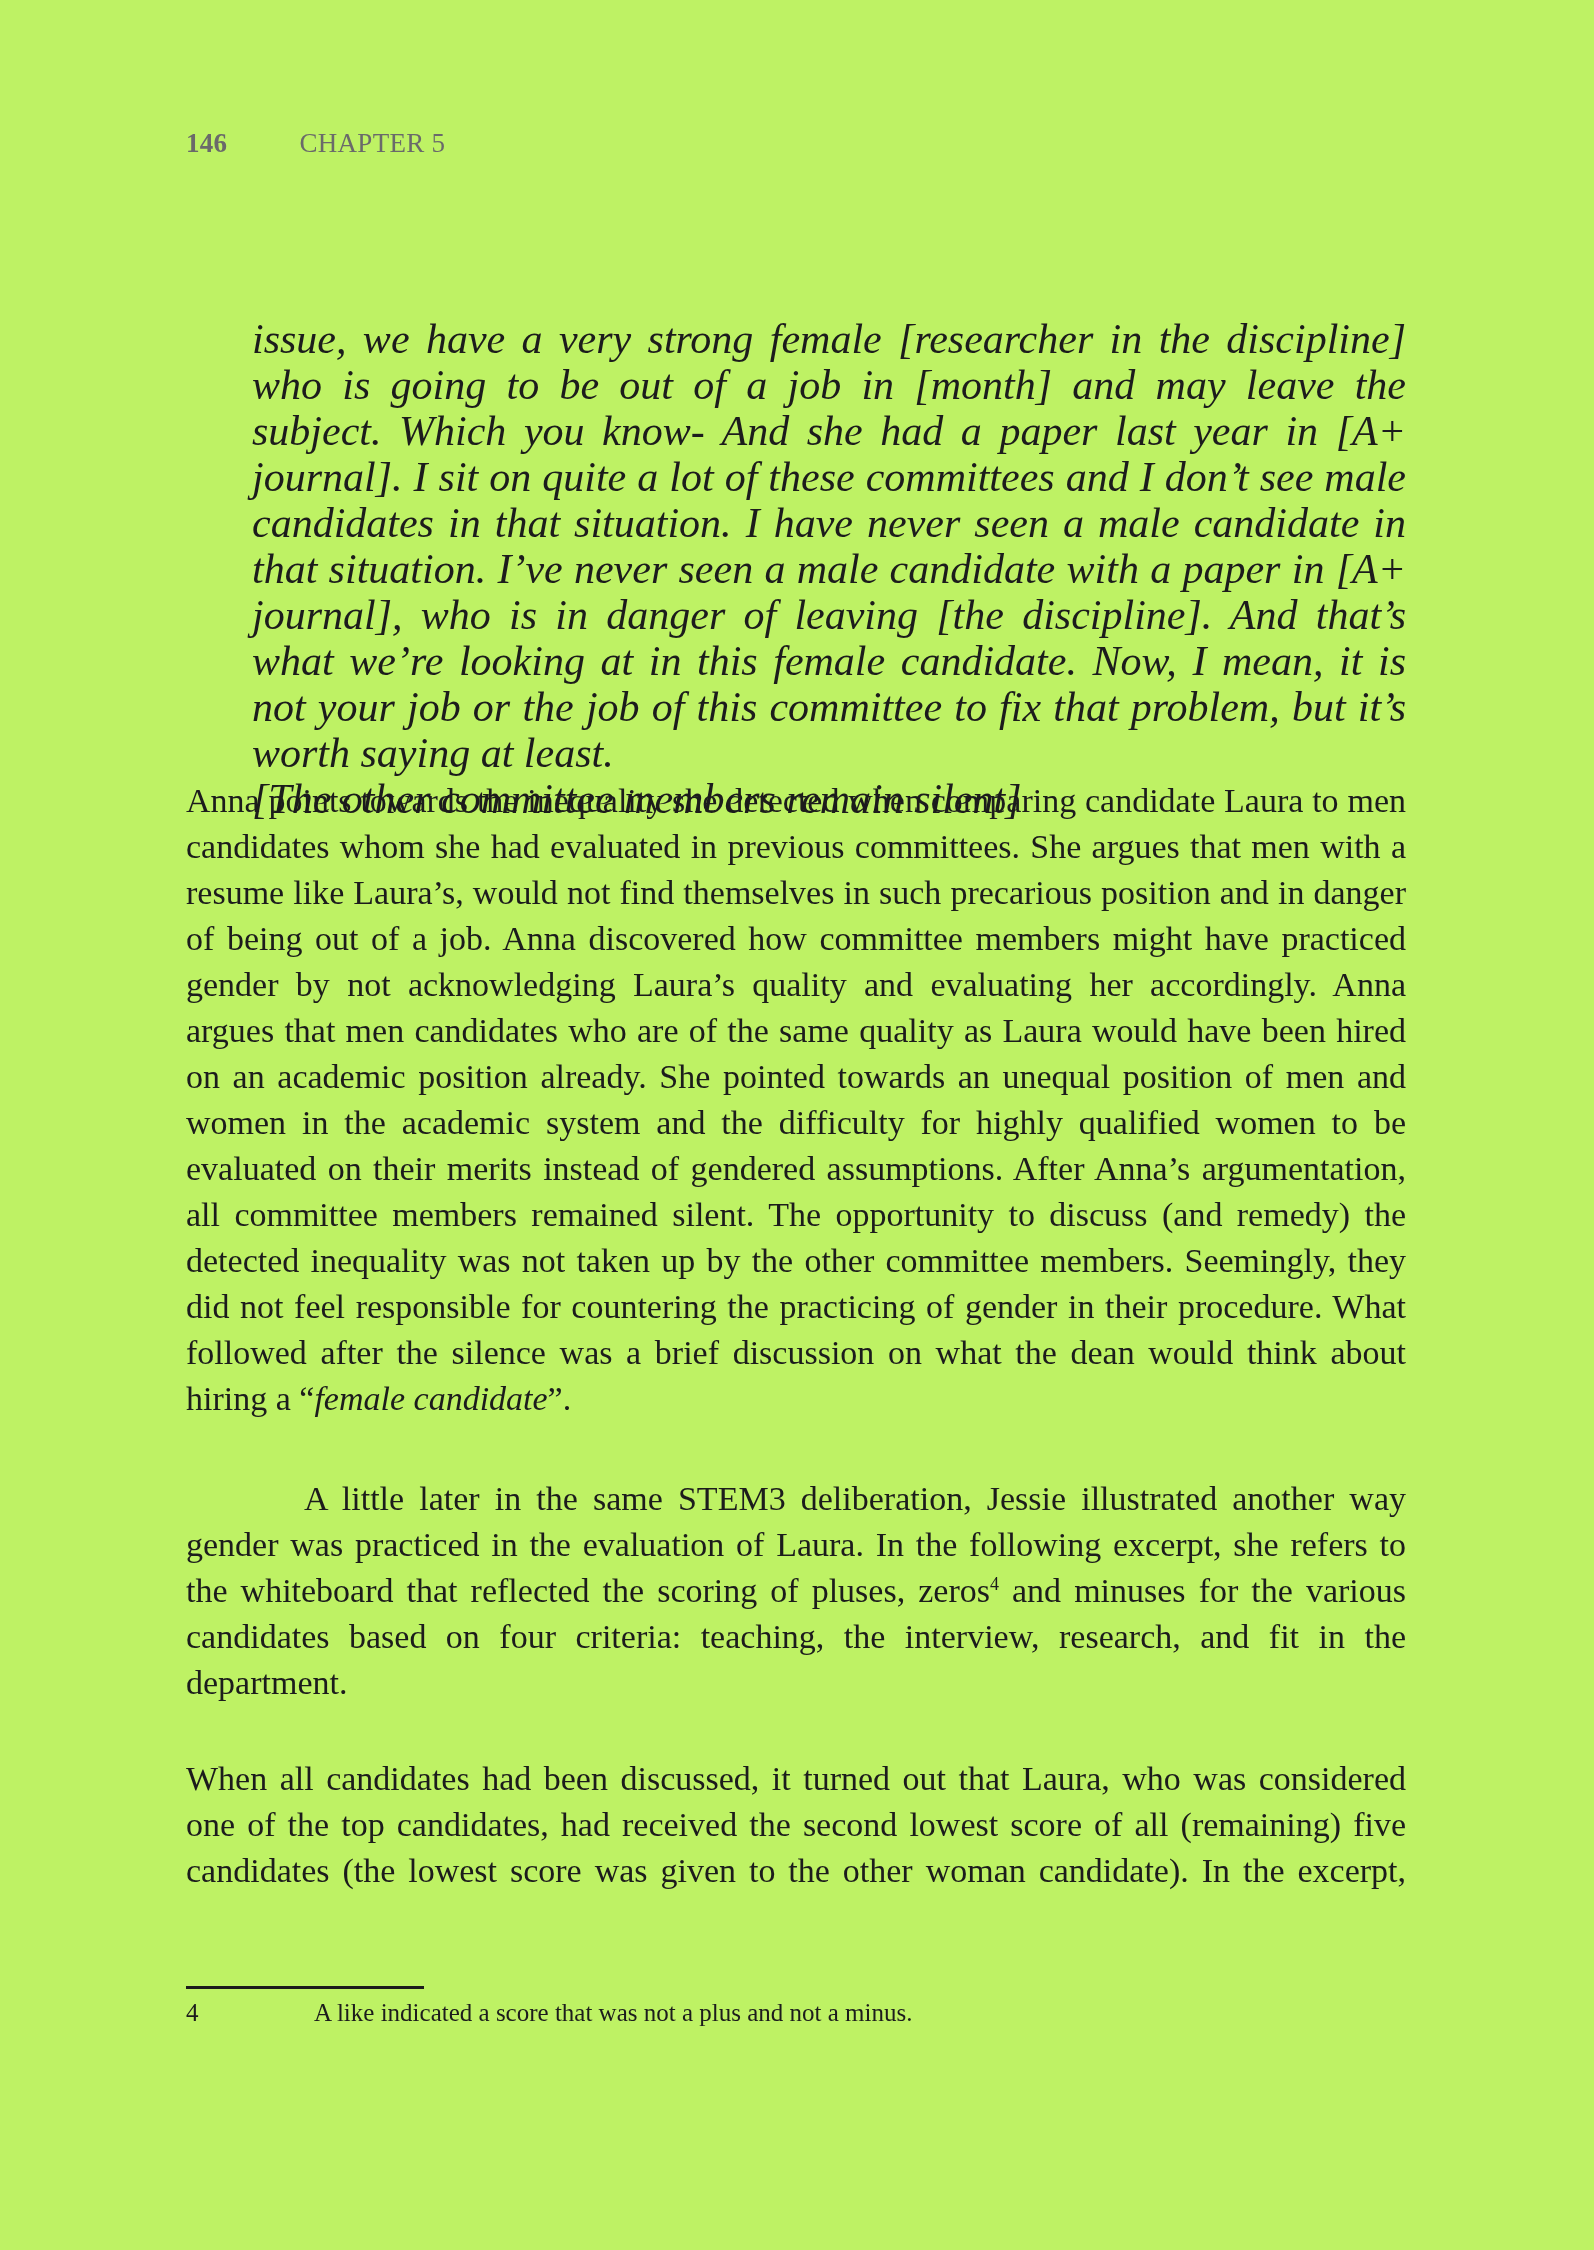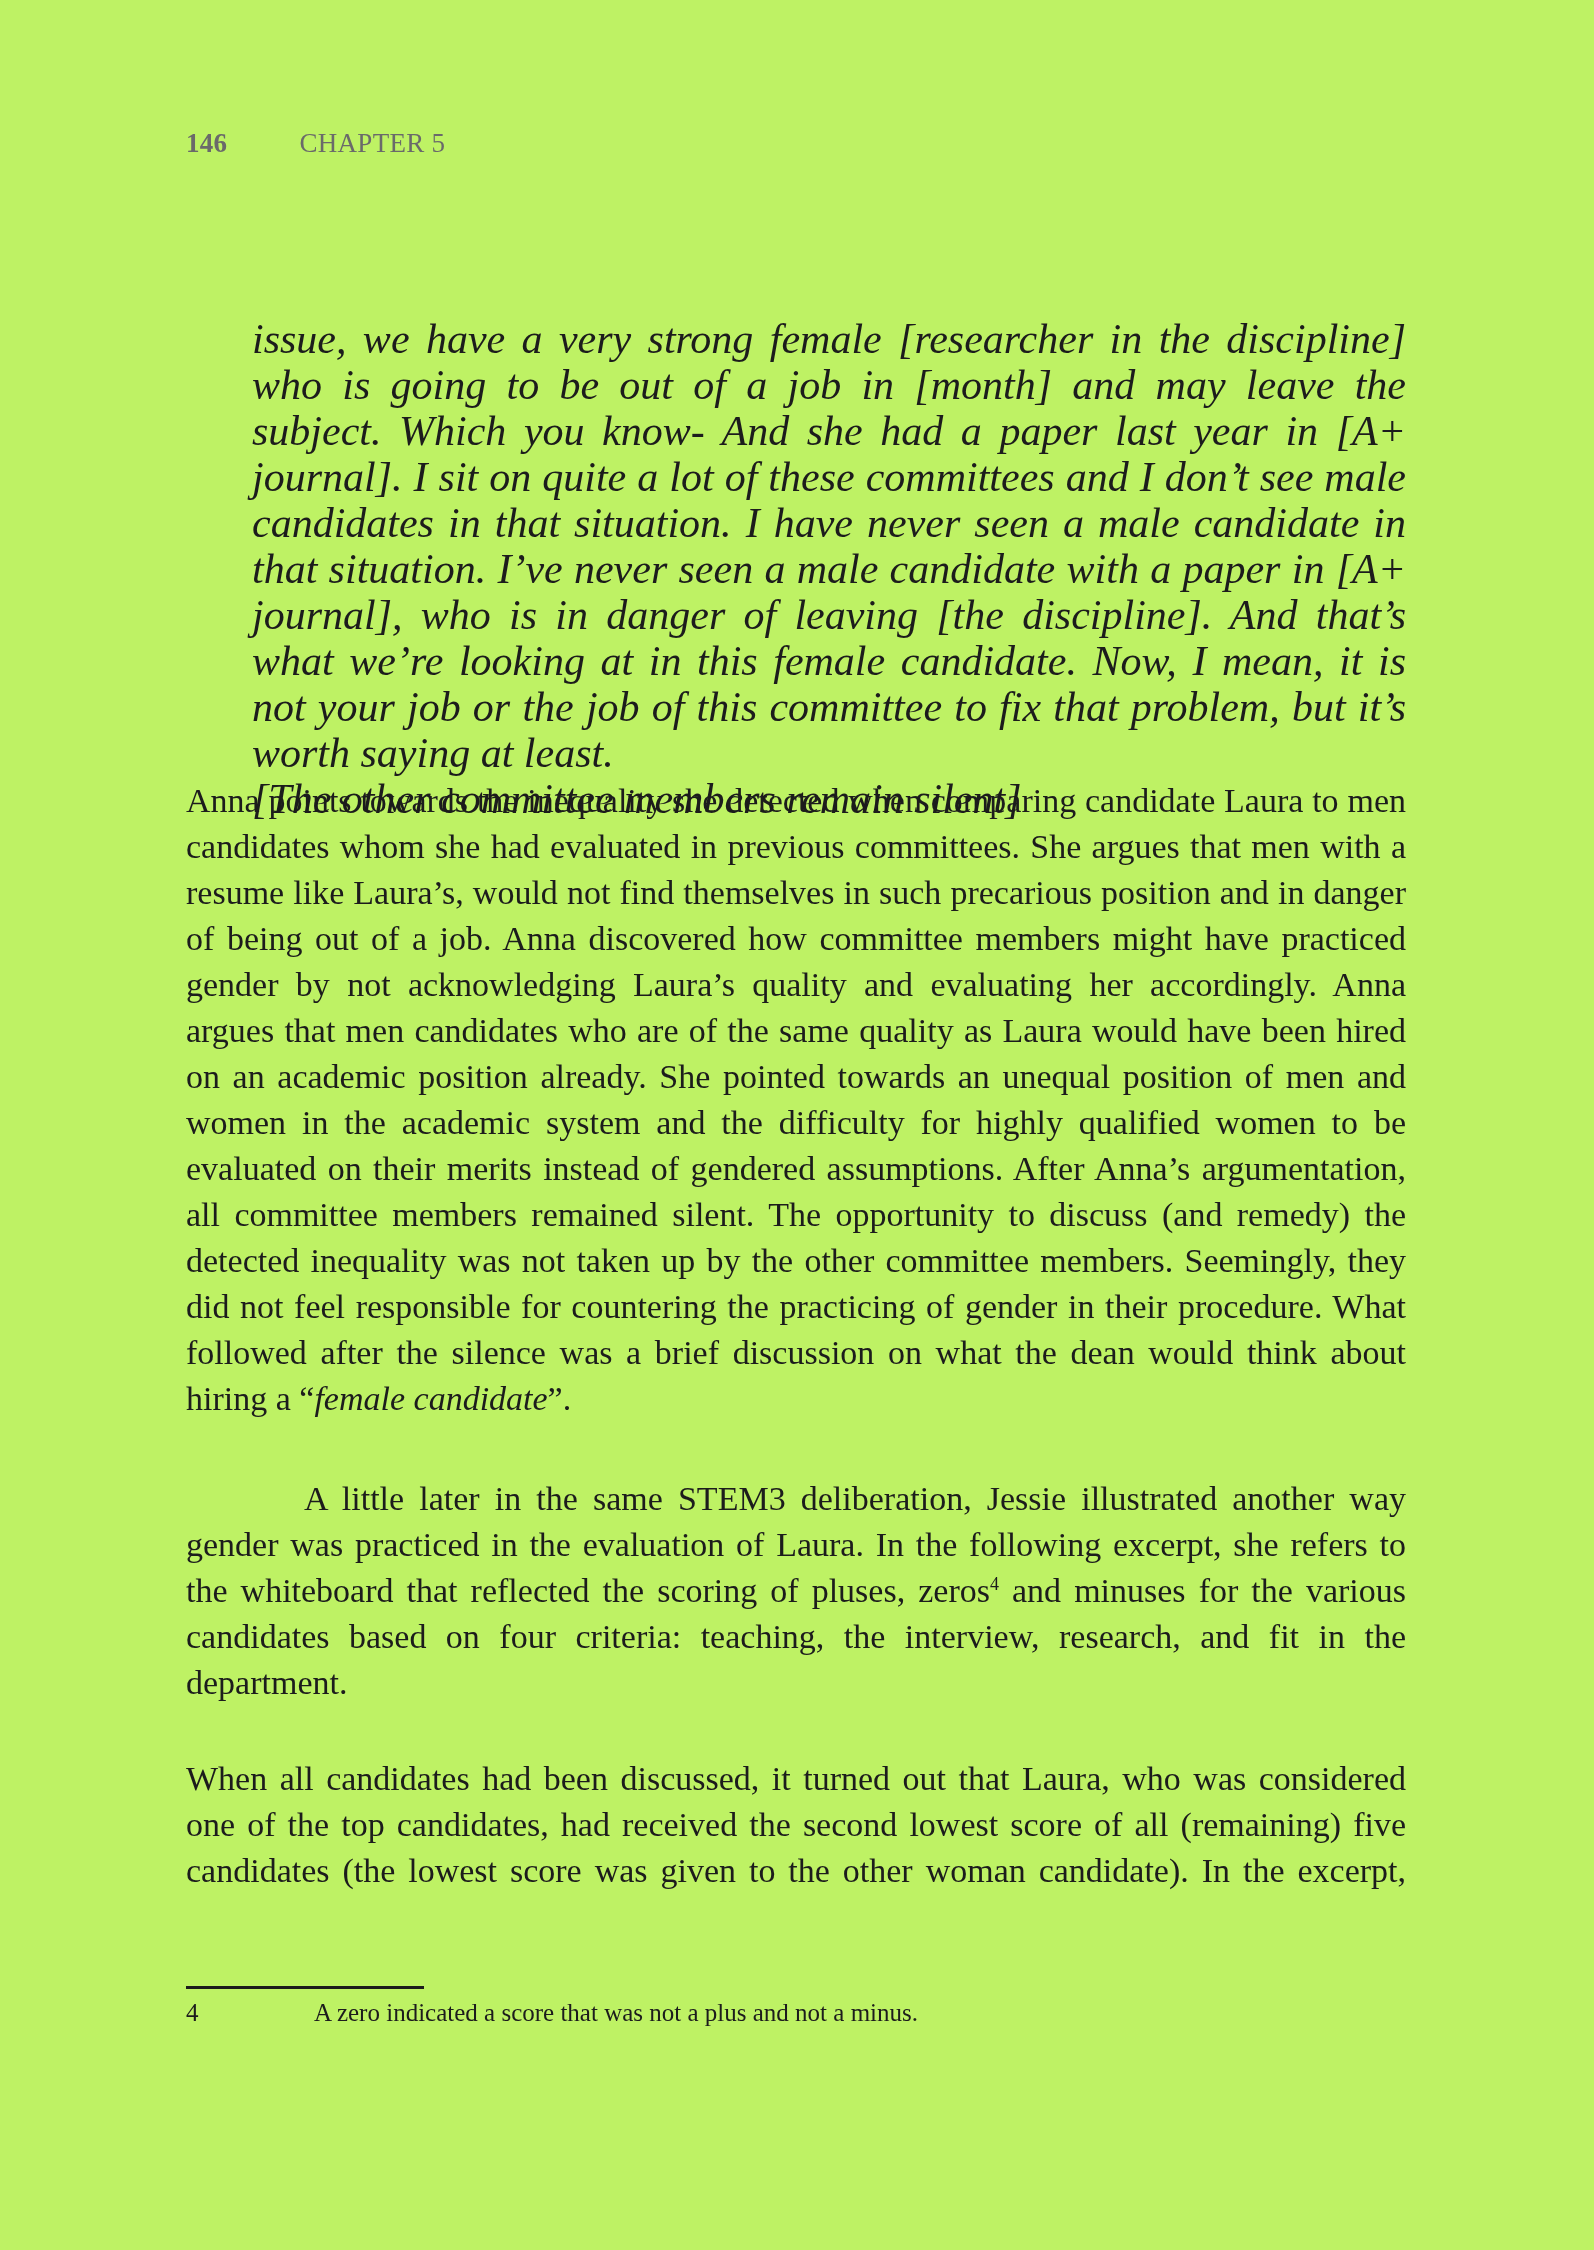--- a/index.html
+++ b/index.html
@@ -64,16 +64,16 @@
   </div>
 
 
   <div class="text-block" style="top:1756px;">
     <p class="last-line-justify">When all candidates had been discussed, it turned out that Laura, who was considered one of the top candidates, had received the second lowest score of all (remaining) five candidates (the lowest score was given to the other woman candidate). In the excerpt,</p>
   </div>
 
   <div class="footnote-rule"></div>
 
   <div class="footnote">
-    <span class="fn-num">4</span><span>A zero indicated a score that was not a plus and not a minus.</span>
+    <span class="fn-num">4</span><span>A like indicated a score that was not a plus and not a minus.</span>
   </div>
 
 </div>
 
 </body></html>

